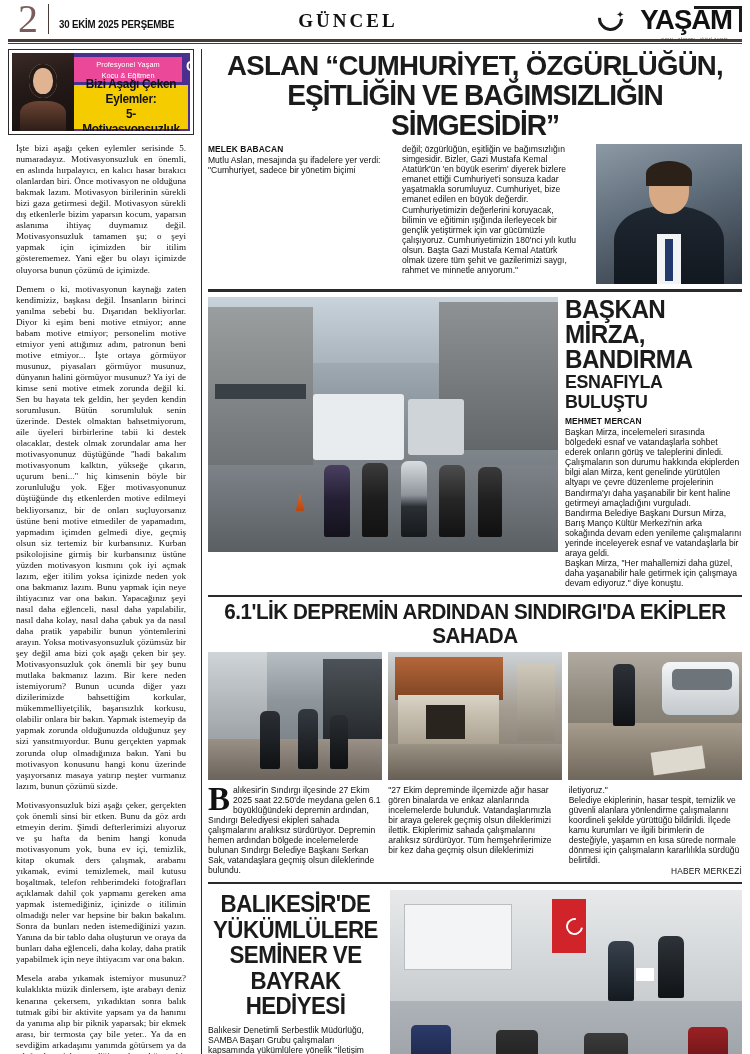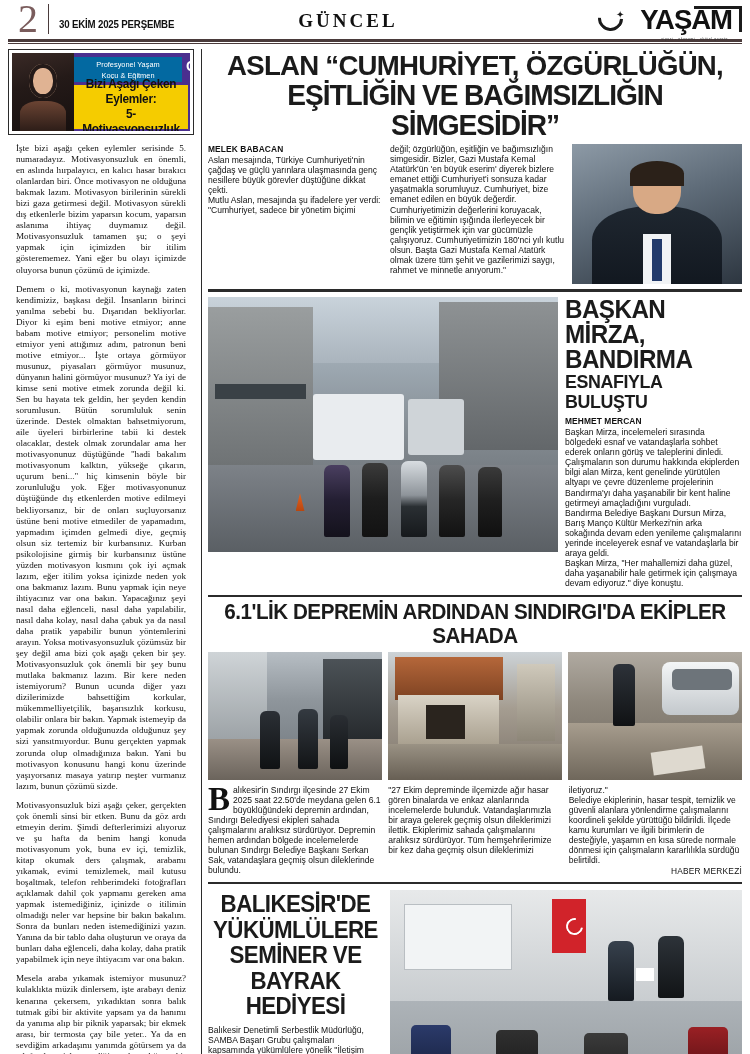--- a/index.html
+++ b/index.html
@@ -73,21 +73,21 @@
   .col-photo:after{
     content:"";position:absolute;left:8px;bottom:0;width:46px;height:30px;
     background:linear-gradient(180deg,#6b4433,#2d1d18);border-radius:40% 40% 0 0;
   }
   .col-photo:before{
     content:"";position:absolute;left:17px;top:11px;width:28px;height:34px;border-radius:48%;
     background:#e0b393;box-shadow:0 0 0 4px #241a18 inset;
   }
   .col-banner{position:absolute;left:62px;top:4px;right:2px;height:26px;}
   .col-banner-l{
-    position:absolute;left:0;top:0;width:108px;height:25px;background:#0369a1;
+    position:absolute;left:0;top:0;width:108px;height:25px;background:#ec4899;
     color:#fff;font-size:7.4px;line-height:11px;text-align:center;padding-top:2px;box-sizing:border-box;
   }
   .col-banner-r{
     position:absolute;left:112px;top:1px;color:#fff;font-size:14px;font-weight:bold;white-space:nowrap;
   }
   .col-title{
     position:absolute;left:62px;top:32px;right:2px;bottom:2px;background:#f5cc00;
     display:flex;flex-direction:column;align-items:center;justify-content:center;
     text-align:center;
   }
@@ -105,21 +105,21 @@
   
   .hl-main{
     text-align:center;font-weight:bold;color:#1b1b1b;
     font-size:28.5px;line-height:30px;letter-spacing:-0.8px;
     transform:scaleX(0.97);transform-origin:center top;
     margin:0 0 4px 0;padding-top:1px;
   }
   .hl-main .l2{font-size:29px;letter-spacing:-1.1px;display:block;}
 
   
-  .story1{display:flex;gap:7px;justify-content:flex-end;}
+  .story1{display:flex;gap:19px;justify-content:flex-end;}
   .s1-col{width:175px;flex:0 0 175px;}
   .s1-photo{
     flex:1;min-height:140px;position:relative;overflow:hidden;
     background:linear-gradient(160deg,#8d9aa6 0%,#5e6b78 45%,#2d3640 100%);
   }
   .s1-photo .suit{
     position:absolute;left:12%;bottom:0;width:76%;height:56%;
     background:linear-gradient(180deg,#1f2730,#121820);border-radius:44% 44% 0 0;
   }
   .s1-photo .shirt{
@@ -285,21 +285,20 @@
     <div class="col-right">
 
       <div class="hl-main">
         <span class="l1">ASLAN “CUMHURİYET, ÖZGÜRLÜĞÜN,</span>
         <span class="l2">EŞİTLİĞİN VE BAĞIMSIZLIĞIN SİMGESİDİR”</span>
       </div>
 
       <div class="story1">
         <div class="s1-col">
           <div class="byline">MELEK BABACAN</div>
-            <p class="bodytext">Aslan mesajında, Türkiye Cumhuriyeti'nin çağdaş ve güçlü yarınlara ulaşmasında genç nesillere büyük görevler düştüğüne dikkat çekti.</p>
             <p class="bodytext">Mutlu Aslan, mesajında şu ifadelere yer verdi:</p>
             <p class="bodytext">"Cumhuriyet, sadece bir yönetim biçimi</p>
         </div>
         <div class="s1-col">
           <p class="bodytext">değil; özgürlüğün, eşitliğin ve bağımsızlığın simgesidir. Bizler, Gazi Mustafa Kemal Atatürk'ün 'en büyük eserim' diyerek bizlere emanet ettiği Cumhuriyet'i sonsuza kadar yaşatmakla sorumluyuz. Cumhuriyet, bize emanet edilen en büyük değerdir.</p>
             <p class="bodytext">Cumhuriyetimizin değerlerini koruyacak, bilimin ve eğitimin ışığında ilerleyecek bir gençlik yetiştirmek için var gücümüzle çalışıyoruz. Cumhuriyetimizin 180'nci yılı kutlu olsun. Başta Gazi Mustafa Kemal Atatürk olmak üzere tüm şehit ve gazilerimizi saygı, rahmet ve minnetle anıyorum."</p>
         </div>
         <div class="s1-photo">
           <div class="suit"></div>
             <div class="shirt"></div>

